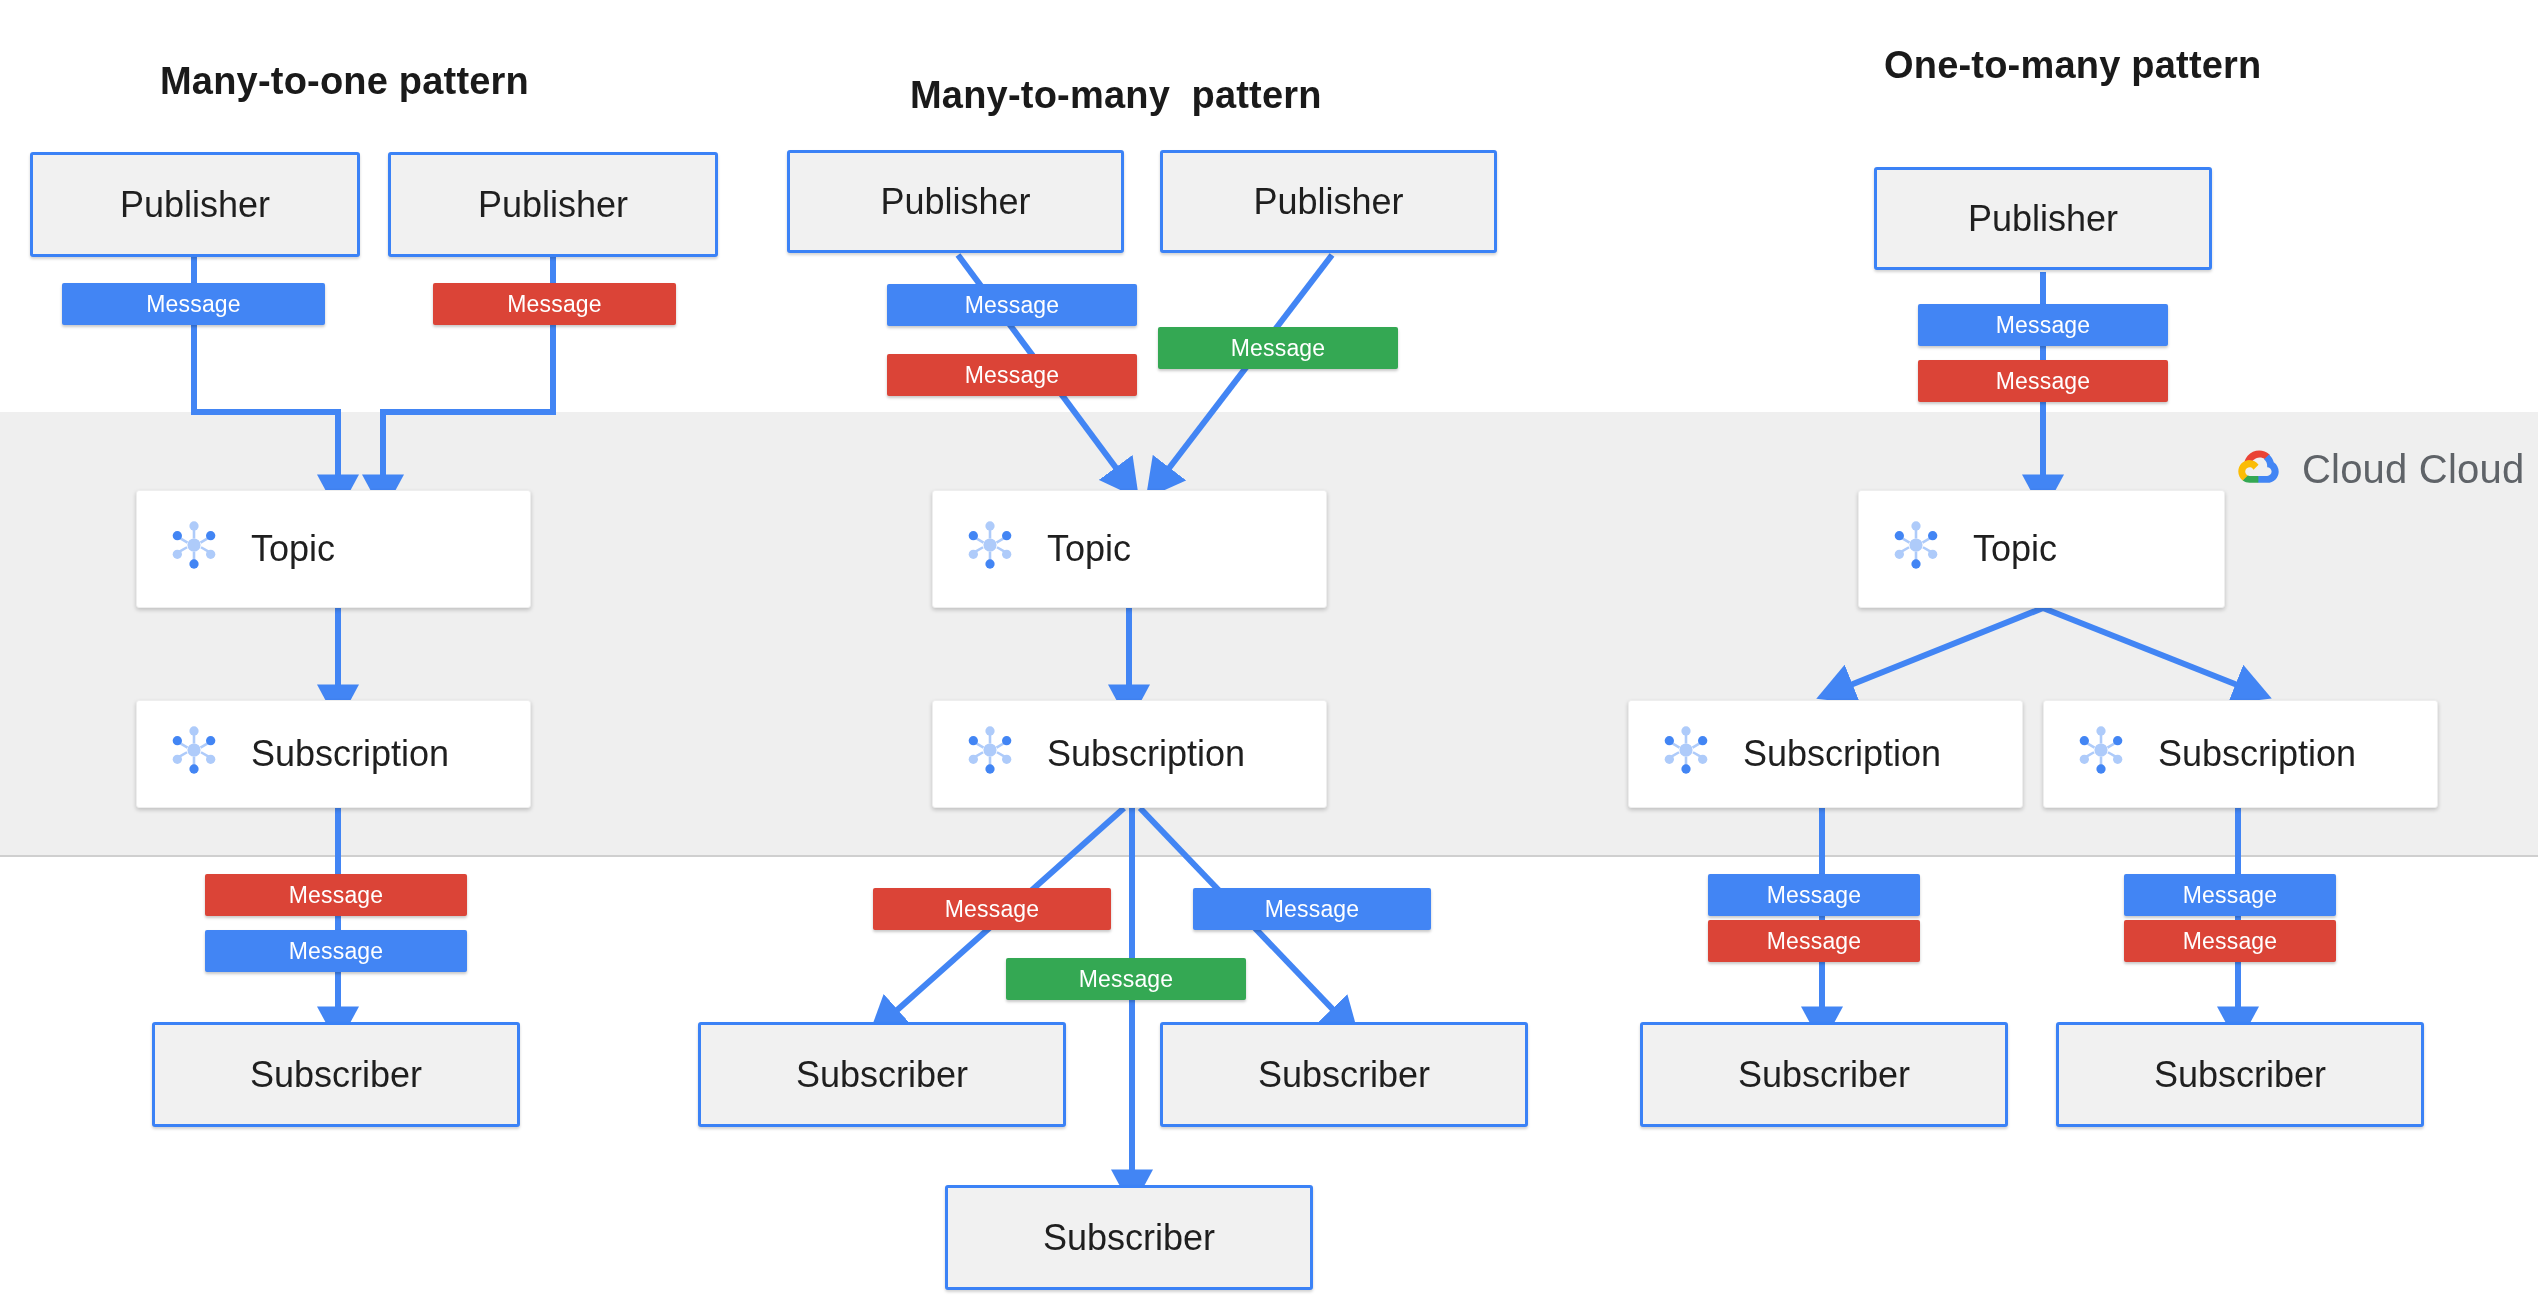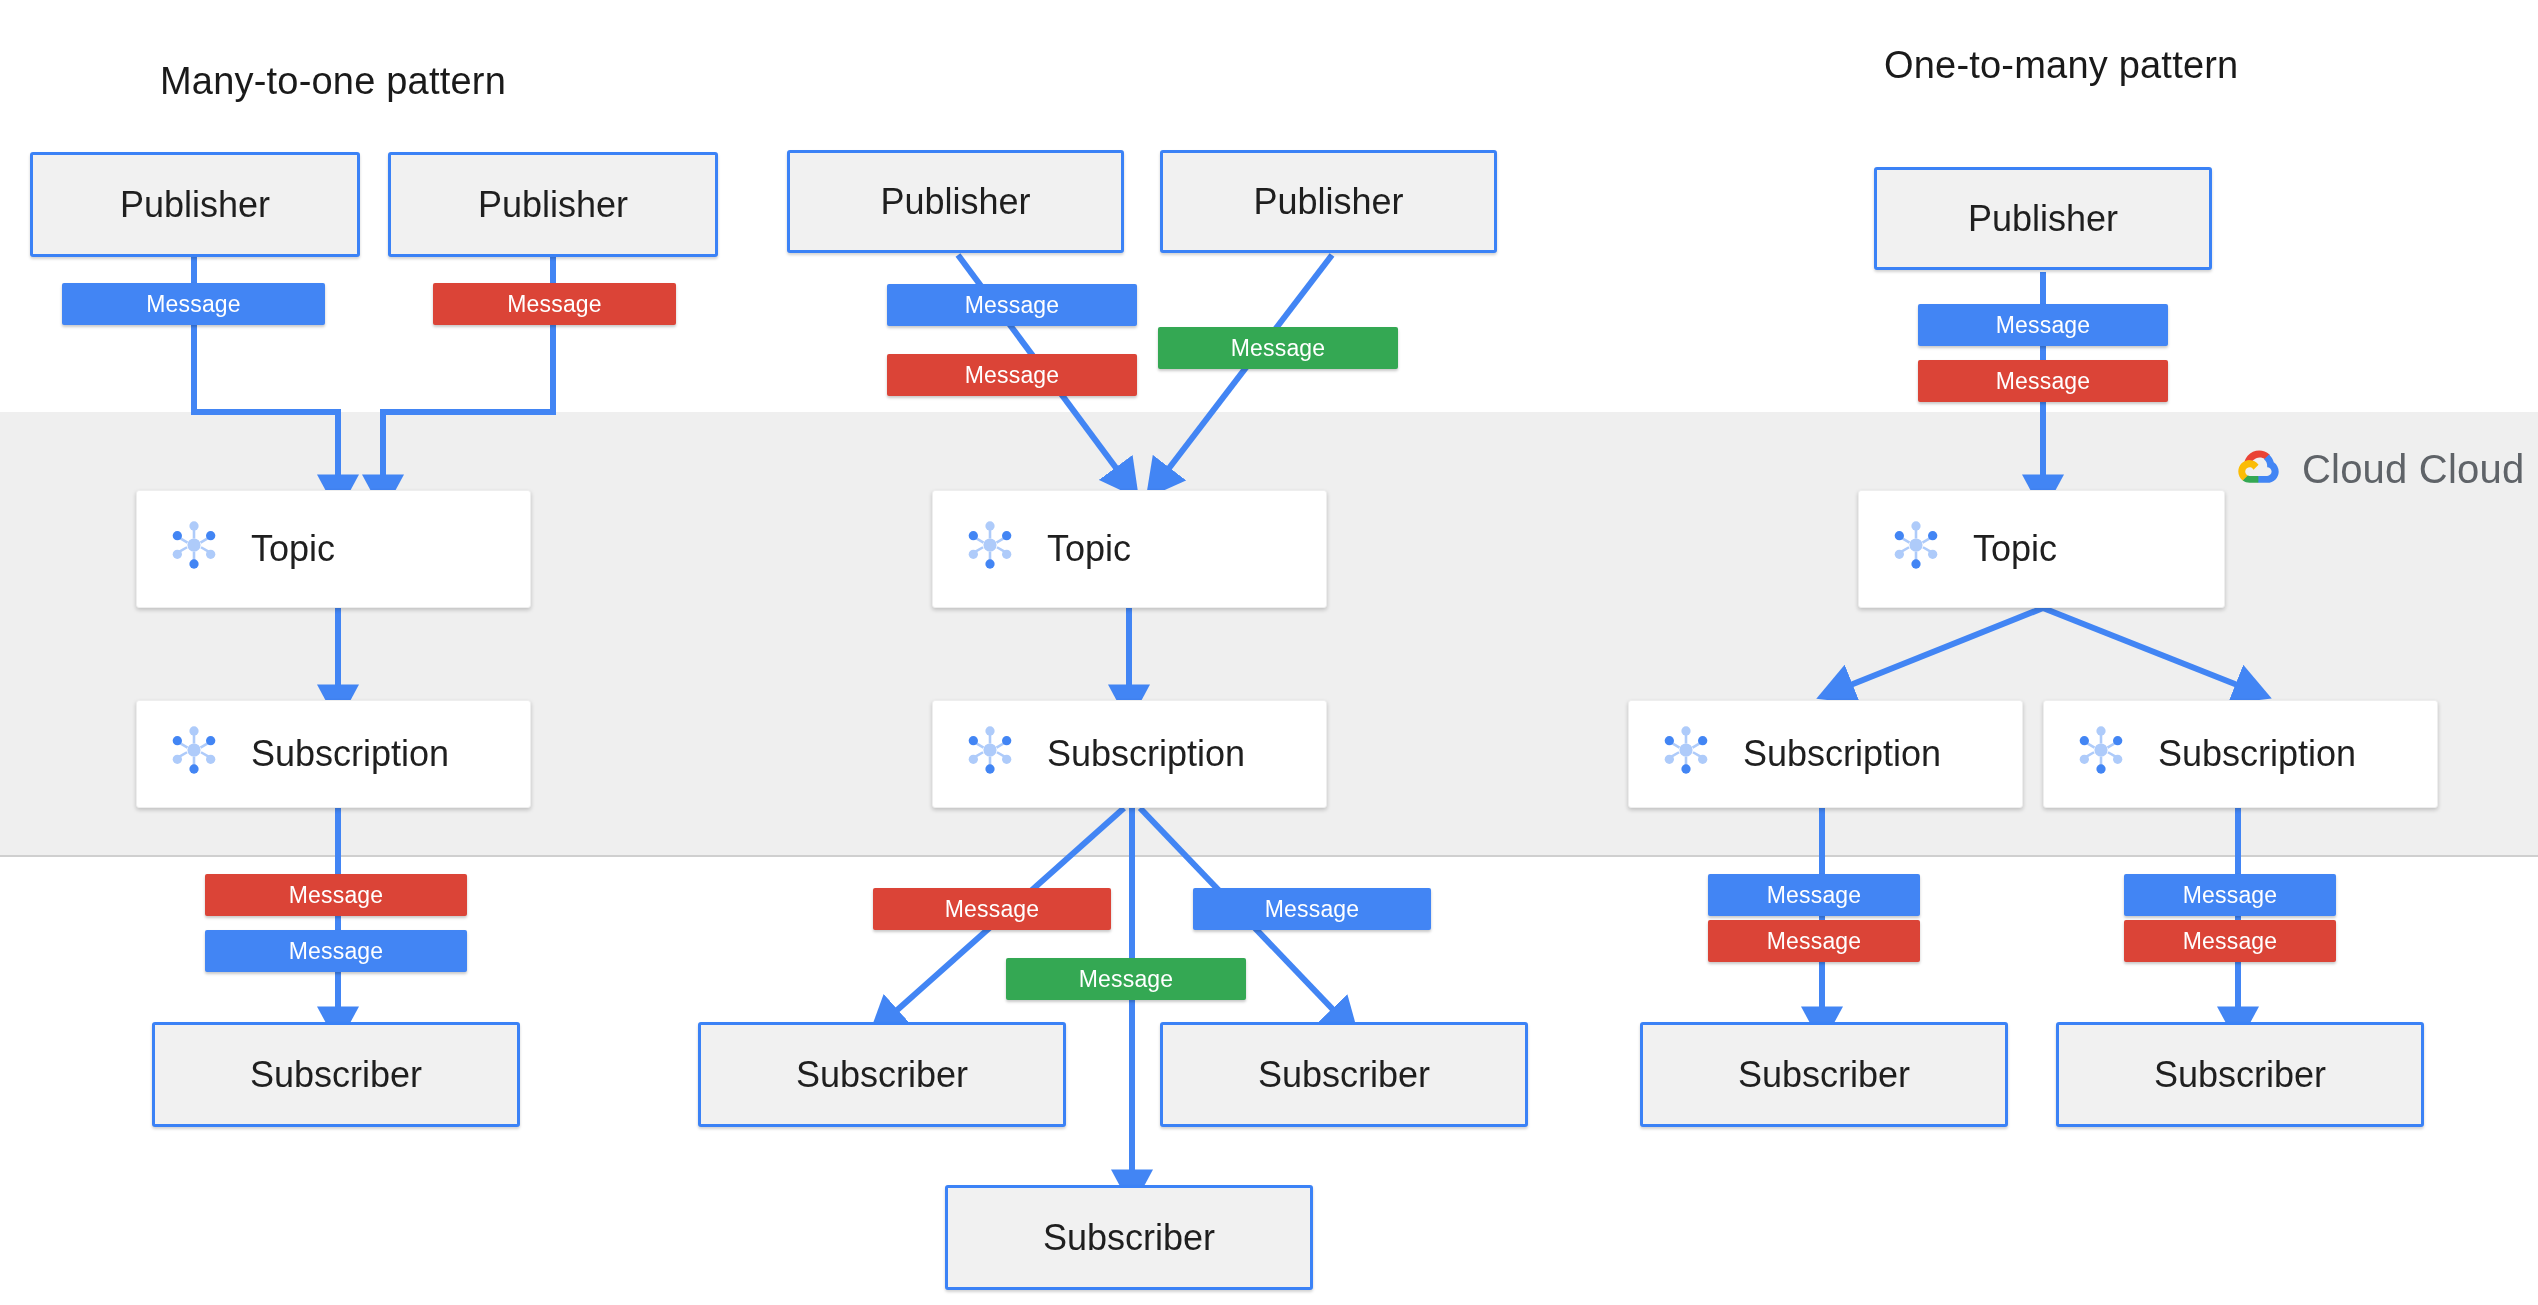--- a/index.html
+++ b/index.html
@@ -33,21 +33,21 @@
     width: 2538px; height: 1305px;
     pointer-events: none;
   }
 
   
   .col-title {
     position: absolute;
     font-size: 38px;
     color: #1a1a1a;
     white-space: pre;
-    font-weight: 400;
+    font-weight: 700;
     letter-spacing: 0.2px;
   }
 
   
   .node-box {
     position: absolute;
     background: #f1f1f1;
     border: 3px solid #3b82f6;
     border-radius: 3px;
     box-shadow: 0 2px 3px rgba(0,0,0,0.18);
@@ -211,20 +211,21 @@
     <span class="svc-label">Subscription</span>
   </div>
 
   <div class="msg red" style="left:205px; top:874px; width:262px; height:42px;">Message</div>
   <div class="msg blue" style="left:205px; top:930px; width:262px; height:42px;">Message</div>
 
   <div class="node-box" style="left:152px; top:1022px; width:368px; height:105px;">
     <span>Subscriber</span>
   </div>
 
+  <div class="col-title" style="left:910px; top:74px;">Many-to-many  pattern</div>
 
   <div class="node-box" style="left:787px;  top:150px; width:337px; height:103px;">
     <span>Publisher</span>
   </div>
   <div class="node-box" style="left:1160px; top:150px; width:337px; height:103px;">
     <span>Publisher</span>
   </div>
 
   <div class="msg blue" style="left:887px;  top:284px; width:250px; height:42px;">Message</div>
   <div class="msg red" style="left:887px;  top:354px; width:250px; height:42px;">Message</div>

